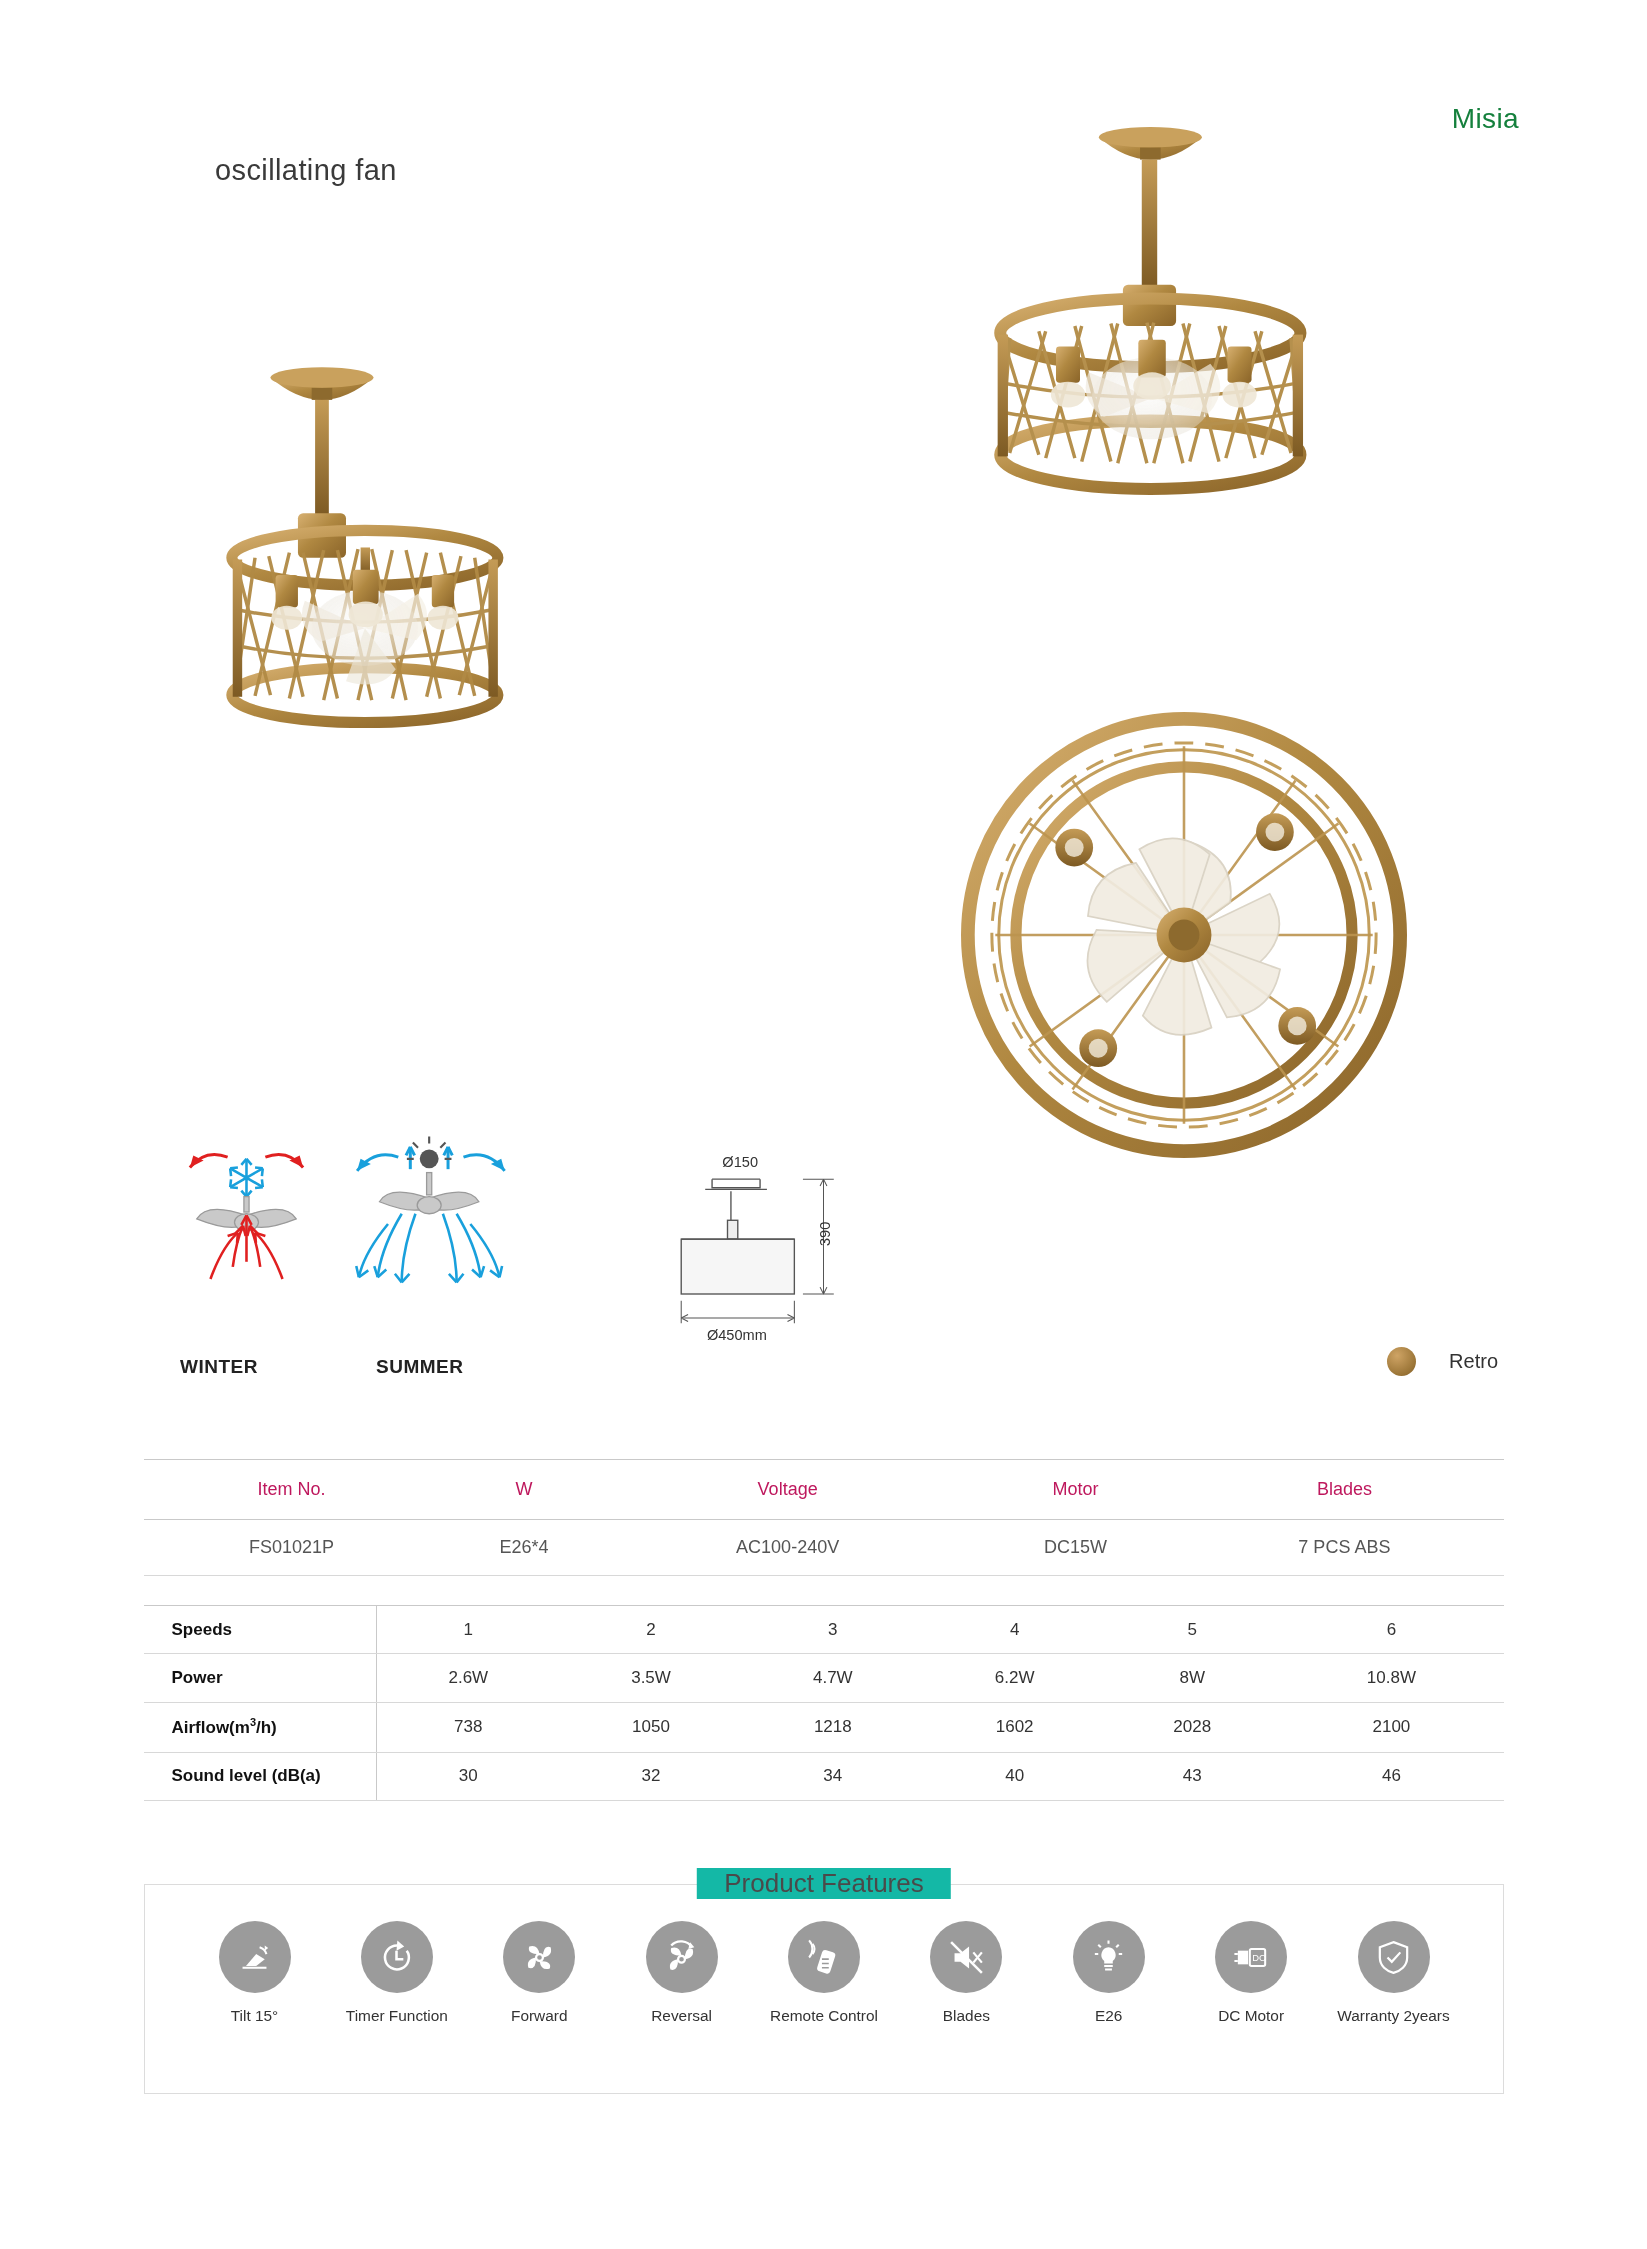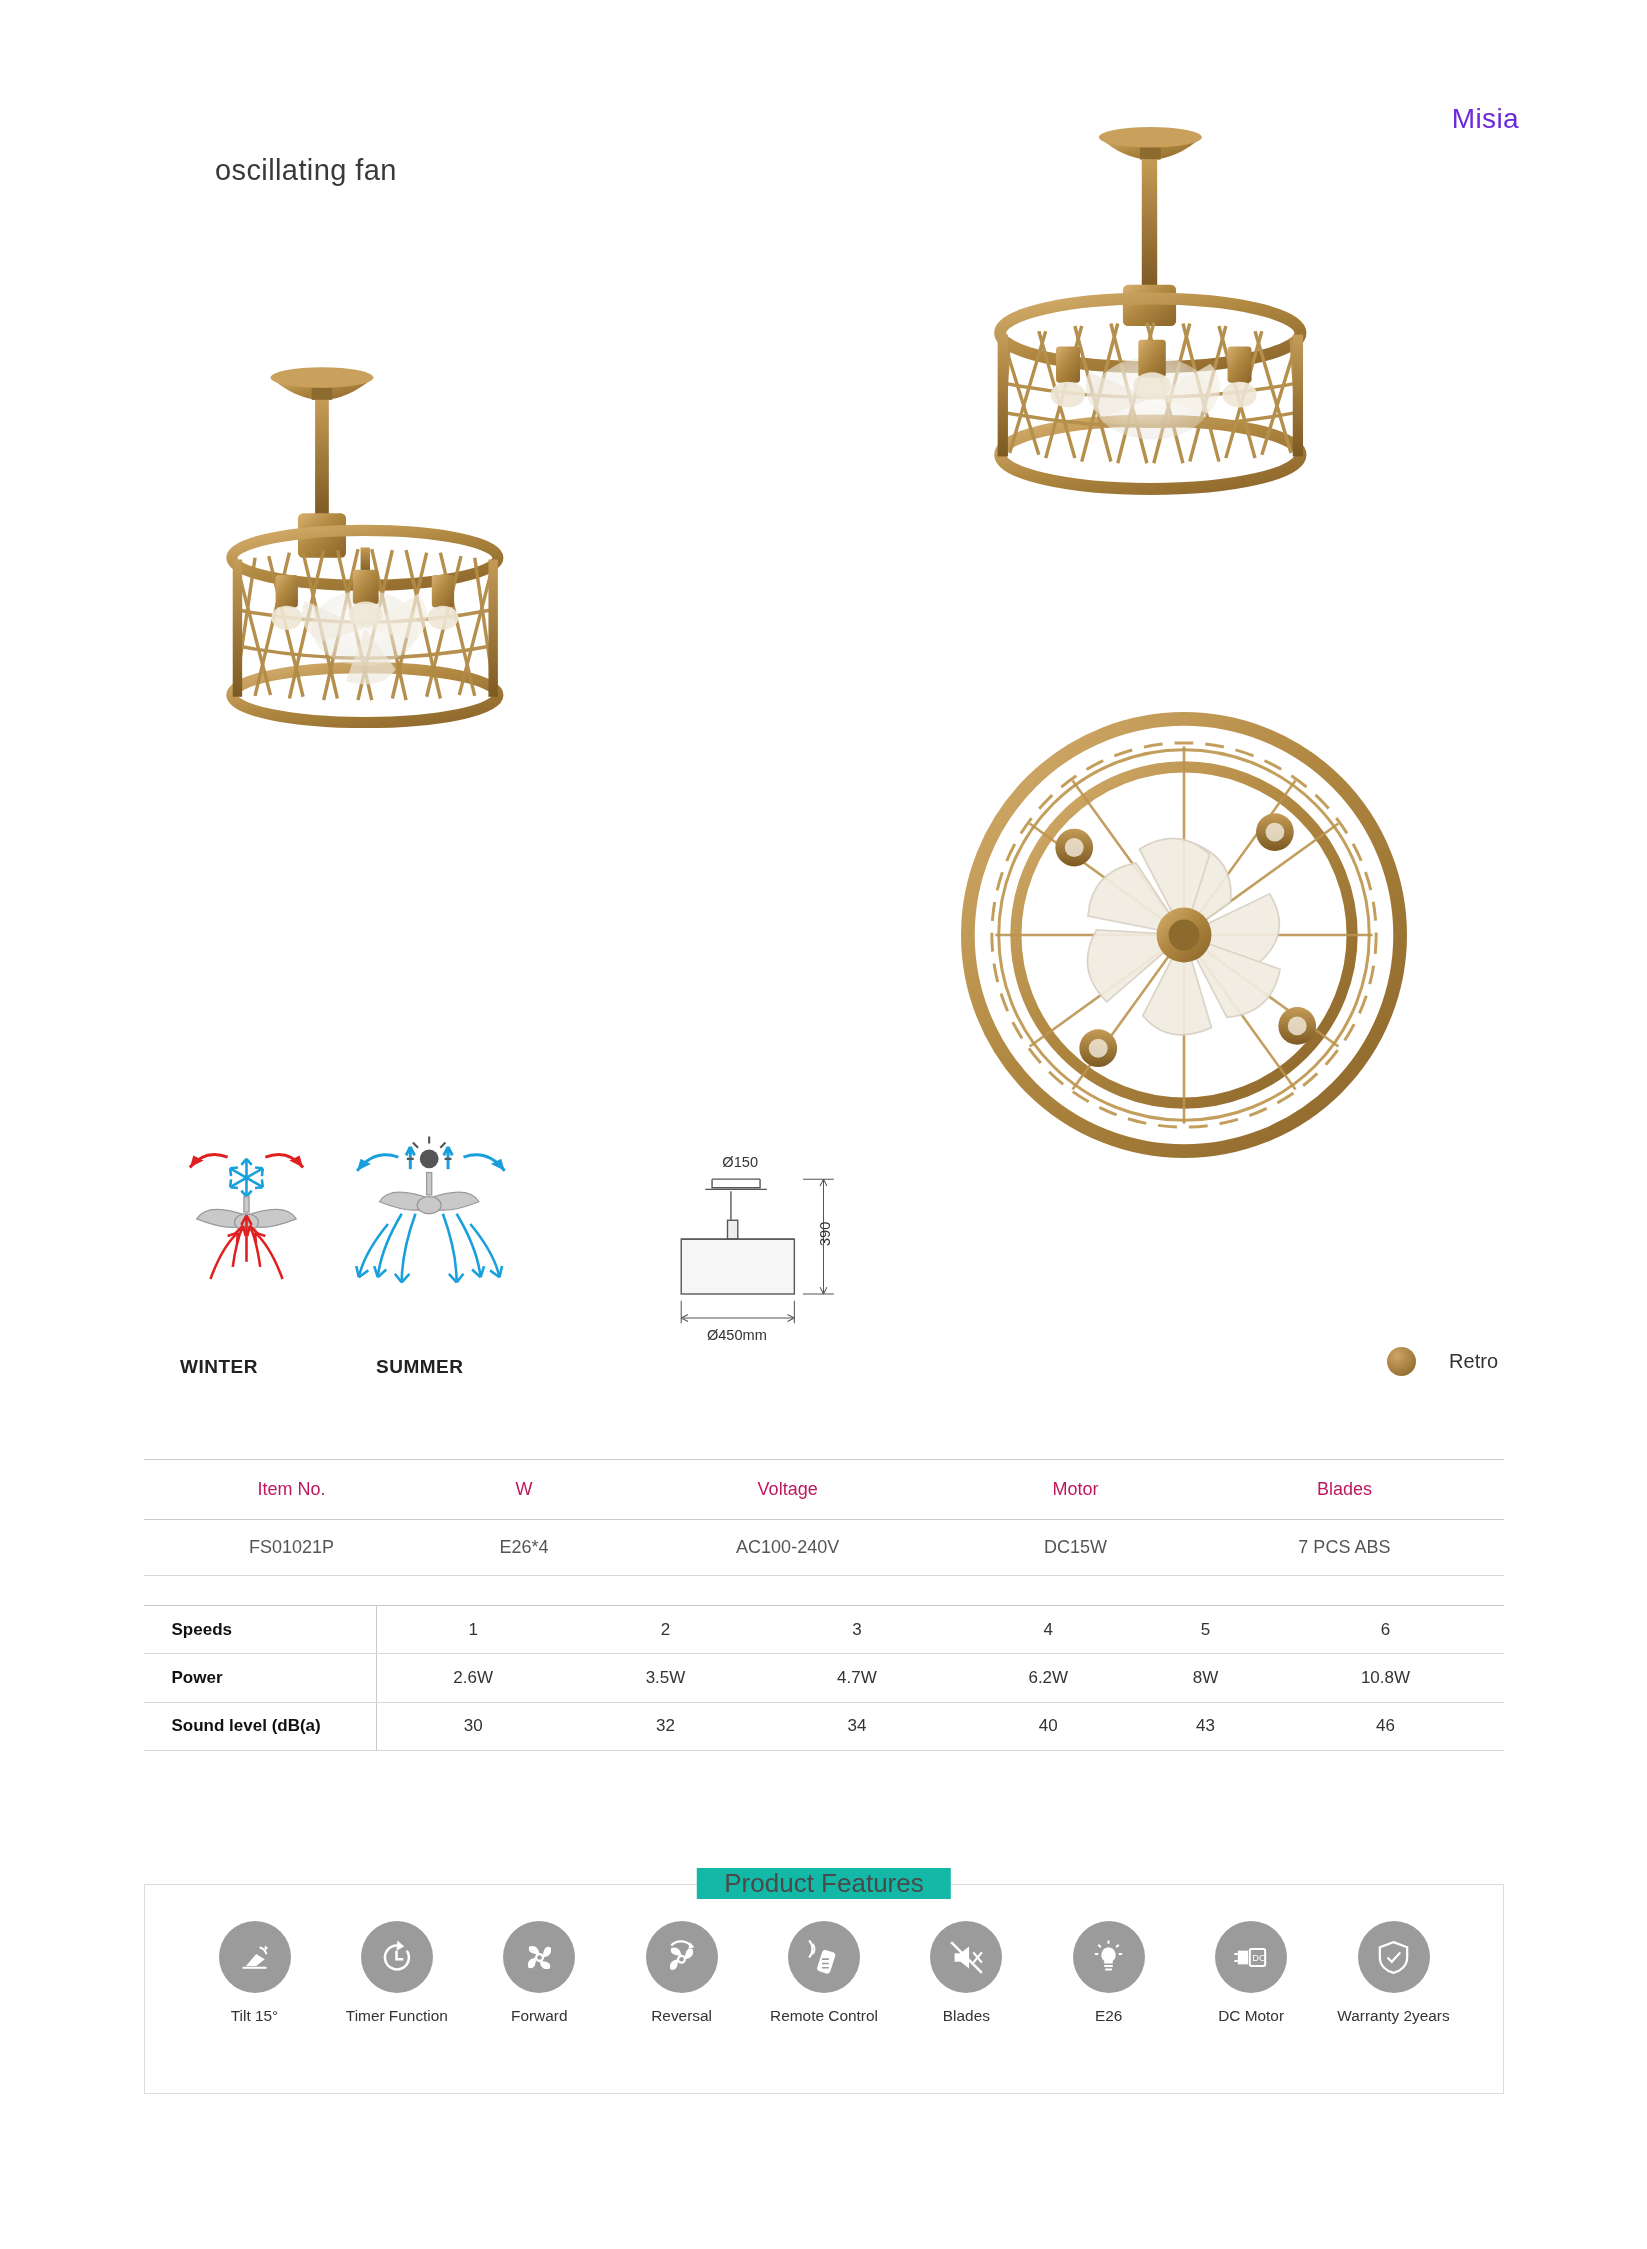--- a/index.html
+++ b/index.html
@@ -13,21 +13,21 @@
     position: relative;
     overflow: hidden;
   }
   .page { position: relative; width: 1648px; height: 2250px; }
 
   
   .brand {
     position: absolute;
     top: 103px; right: 129px;
     font-size: 28px;
-    color: #6d28d9;
+    color: #15803d;
     letter-spacing: 0.4px;
   }
   .headline {
     position: absolute;
     top: 154px; left: 215px;
     font-size: 29px;
     color: #3a3a3a;
     letter-spacing: 0.4px;
   }
 
@@ -446,20 +446,29 @@
       <tr>
         <td class="rowhead">Power</td>
         <td>2.6W</td>
         <td>3.5W</td>
         <td>4.7W</td>
         <td>6.2W</td>
         <td>8W</td>
         <td>10.8W</td>
       </tr>
       <tr>
+        <td class="rowhead"><span>Airflow(m</span><sup>3</sup><span>/h)</span></td>
+        <td>738</td>
+        <td>1050</td>
+        <td>1218</td>
+        <td>1602</td>
+        <td>2028</td>
+        <td>2100</td>
+      </tr>
+      <tr>
         <td class="rowhead">Sound level (dB(a)</td>
         <td>30</td>
         <td>32</td>
         <td>34</td>
         <td>40</td>
         <td>43</td>
         <td>46</td>
       </tr>
     </tbody>
   </table>

